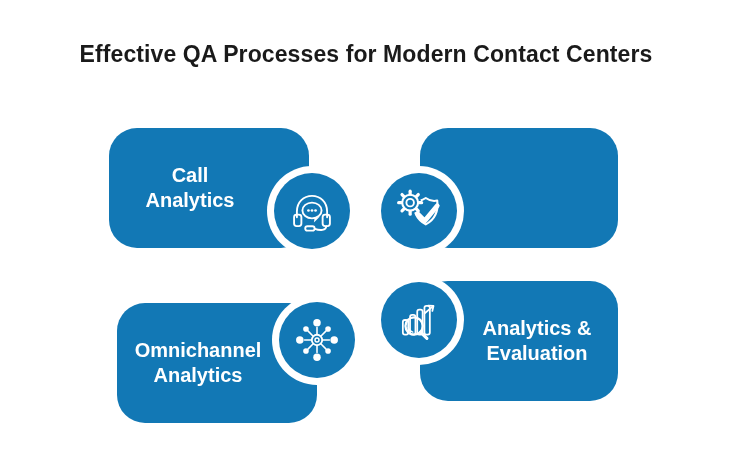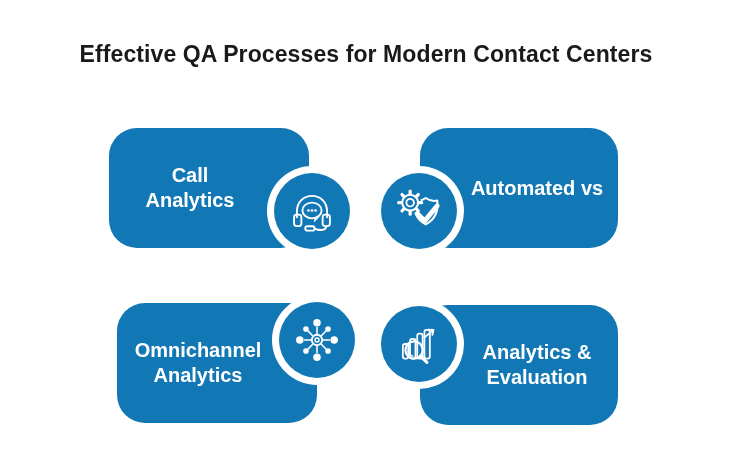--- a/index.html
+++ b/index.html
@@ -24,21 +24,21 @@
   .card {
     position: absolute;
     width: 200px; height: 120px;
     background: #1278B5;
     border-radius: 28px;
     display: flex; align-items: center; justify-content: center;
   }
   .card.tl { left: 109px; top: 128px; }
   .card.tr { left: 420px; top: 128px; width: 198px; }
   .card.bl { left: 117px; top: 281px; margin-top: 22px; }
-  .card.br { left: 420px; top: 281px; width: 198px; margin-top: 24px; }
+  .card.br { left: 420px; top: 281px; width: 198px; }
 
   .card-label {
     color: #ffffff;
     font-size: 20px; font-weight: 600;
     line-height: 25px;
     text-align: center;
     white-space: nowrap;
   }
   .card.tl .card-label, .card.bl .card-label { padding-right: 38px; }
   .card.tr .card-label, .card.br .card-label { padding-left: 36px; }
@@ -89,21 +89,20 @@
             <path d="M37.7 38.5 C37.7 42.8 31.5 43 26.8 41.2"></path>
             <rect x="17.5" y="38.6" width="9" height="4.2" rx="2.1"></rect>
           </g>
         </svg>
       </div>
     </div>
   </div>
 
   <div class="card tr">
     <div class="card-label">
-      <div>Automated vs</div>
     </div>
     <div class="badge">
       <div class="badge-inner">
         <svg width="50" height="50" viewBox="0 0 48 48">
           <g fill="none" stroke="#ffffff" stroke-width="2" stroke-linecap="round" stroke-linejoin="round">
             <path d="M30.5 11.5 C34 14 38 15 41.5 14 C42.6 23 40.5 31.5 30.5 36.8 C20.5 31.5 18.4 23 19.5 14 C23 15 27 14 30.5 11.5 Z"></path>
             <circle cx="15.5" cy="16" r="10.4" fill="#1278B5" stroke="none"></circle>
             <circle cx="15.5" cy="16" r="7.6"></circle>
             <circle cx="15.5" cy="16" r="3.6" stroke-width="1.8"></circle>
             <g stroke-width="3.1">

